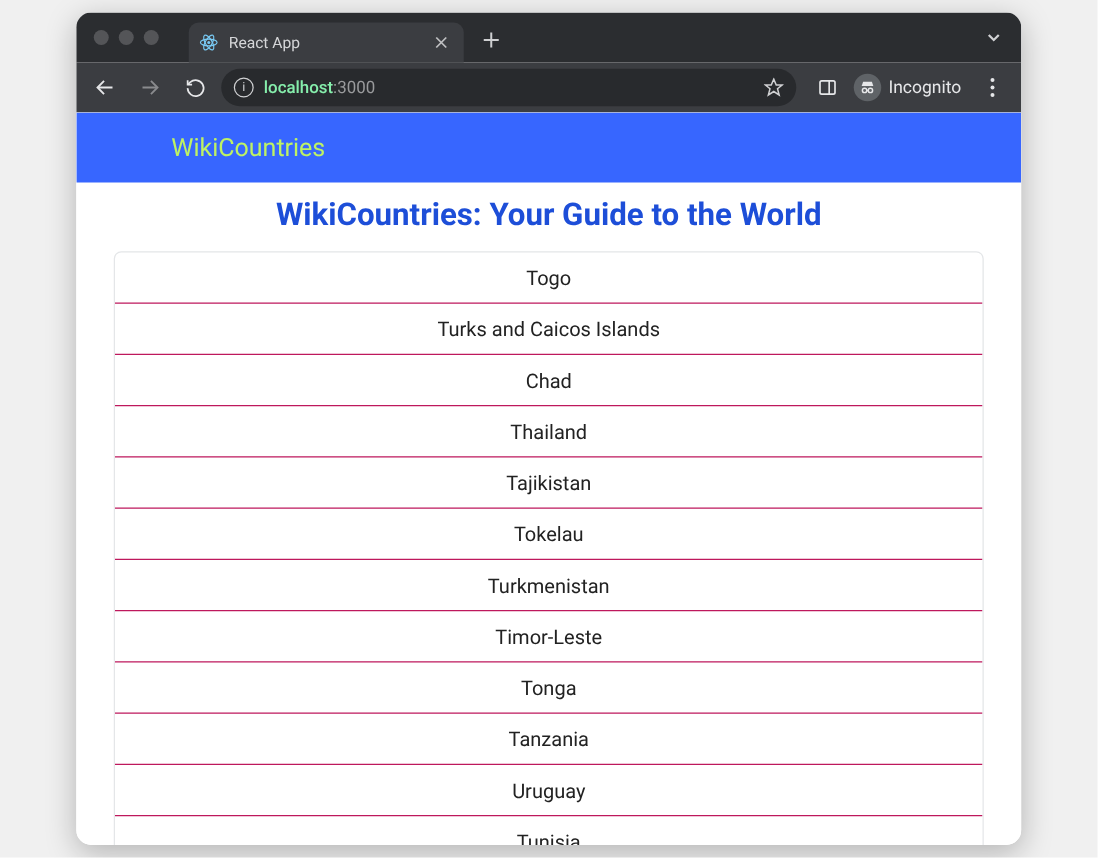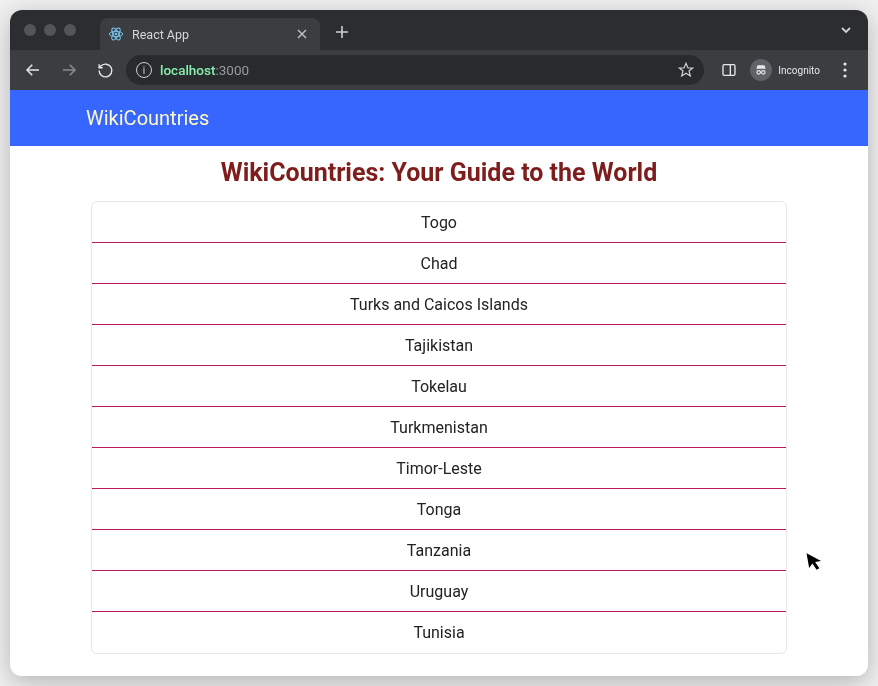--- a/index.html
+++ b/index.html
@@ -7,21 +7,21 @@
   body {
     font-family: -apple-system, BlinkMacSystemFont, "Segoe UI", Roboto, Helvetica, Arial, sans-serif;
     background: #f0f0f0;
     display: flex;
     align-items: flex-start;
     justify-content: center;
     padding: 10px;
   }
 
   .browser-window {
-    width: 858px;
+    width: 756px;
     height: 666px;
     background: #fff;
     border-radius: 12px;
     overflow: hidden;
     box-shadow: 0 6px 24px rgba(0,0,0,0.25);
     display: flex;
     flex-direction: column;
   }
 
   
@@ -117,54 +117,54 @@
   .url-rest { color:#9a9b9d; }
   .star-icon { color:#cfd0d2; cursor:pointer; }
   .right-icons { display:flex; align-items:center; gap:4px; margin-left:4px;}
   .square-icon, .incog-icon, .kebab-icon {
     width:30px;height:30px;
     display:inline-flex;align-items:center;justify-content:center;
     color:#e6e7e9;cursor:pointer;
   }
   .incog-pill {
     display:flex;align-items:center;gap:6px;
-    color:#e6e7e9;font-size:10px;
+    color:#e6e7e9;font-size:14px;
     padding:0 6px 0 2px;
   }
   .incog-badge {
     width:22px;height:22px;border-radius:50%;
     background:#5f6367;
     display:inline-flex;align-items:center;justify-content:center;
   }
 
   
   .viewport {
     flex:1;
     background:#fff;
     overflow:hidden;
     position:relative;
   }
   .app-header {
     background:#3766ff;
-    color:#fef9c3;
+    color:#bef264;
     height:56px;
     display:flex;
     align-items:center;
     padding-left: 76px;
     font-size:20px;
     font-weight:400;
   }
   .page {
     padding: 12px 0 0 0;
   }
   .page-title {
     text-align:center;
     font-size:25px;
     font-weight:700;
-    color:#7f1d1d;
+    color:#1d4ed8;
     margin-bottom:14px;
   }
   .list-card {
     width: 696px;
     margin: 0 auto;
     border:1px solid #e4e6e8;
     border-radius:6px;
     overflow:hidden;
     background:#fff;
   }
@@ -297,24 +297,27 @@
       <span>WikiCountries</span>
     </div>
     <div class="page">
       <h1 class="page-title">WikiCountries: Your Guide to the World</h1>
       <div class="list-card" id="country-list">
 
       <div class="list-row">
             <span>Togo</span>
           </div>
           <div class="list-row">
+            <span>Turks and Caicos Islands</span>
+          </div>
+          <div class="list-row">
             <span>Chad</span>
           </div>
           <div class="list-row">
-            <span>Turks and Caicos Islands</span>
+            <span>Thailand</span>
           </div>
           <div class="list-row">
             <span>Tajikistan</span>
           </div>
           <div class="list-row">
             <span>Tokelau</span>
           </div>
           <div class="list-row">
             <span>Turkmenistan</span>
           </div>

